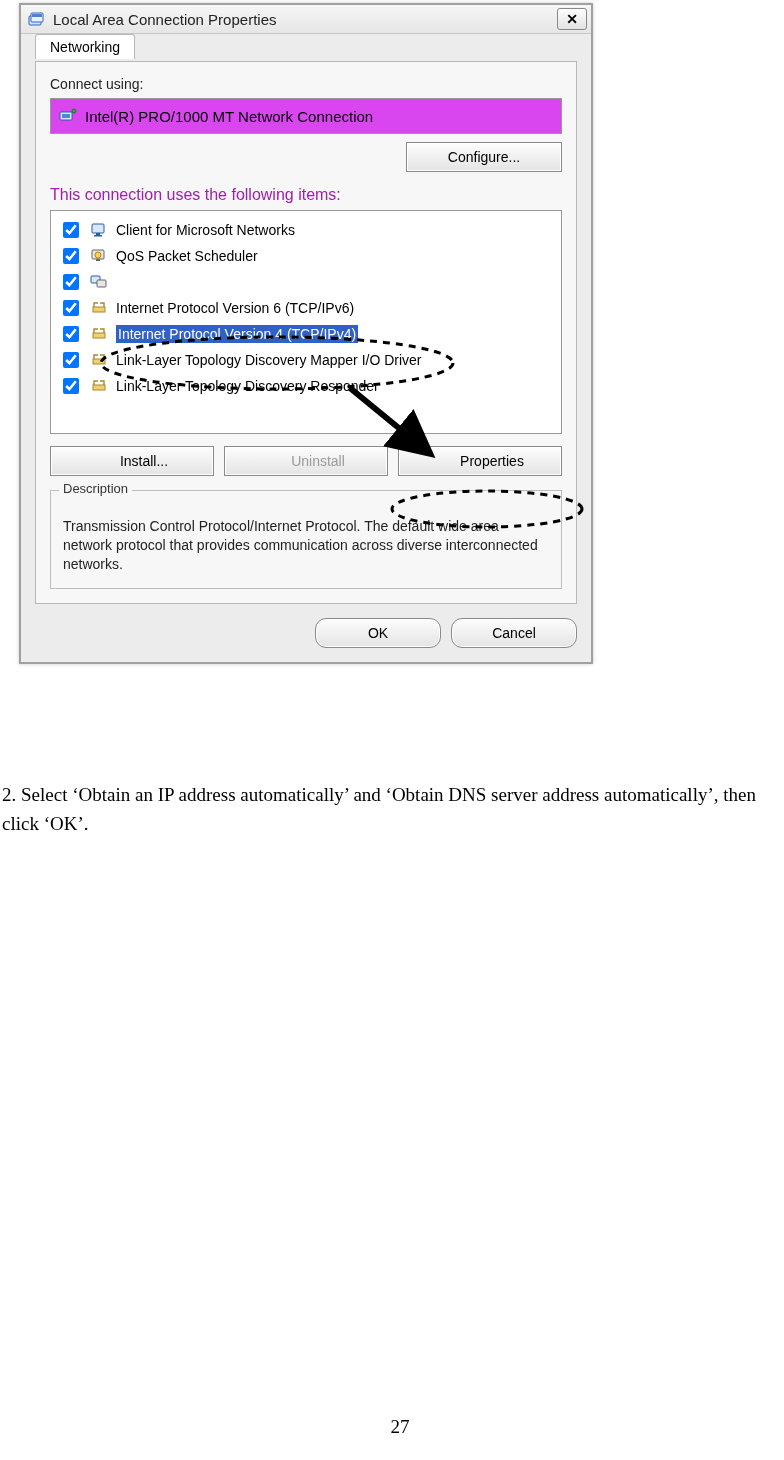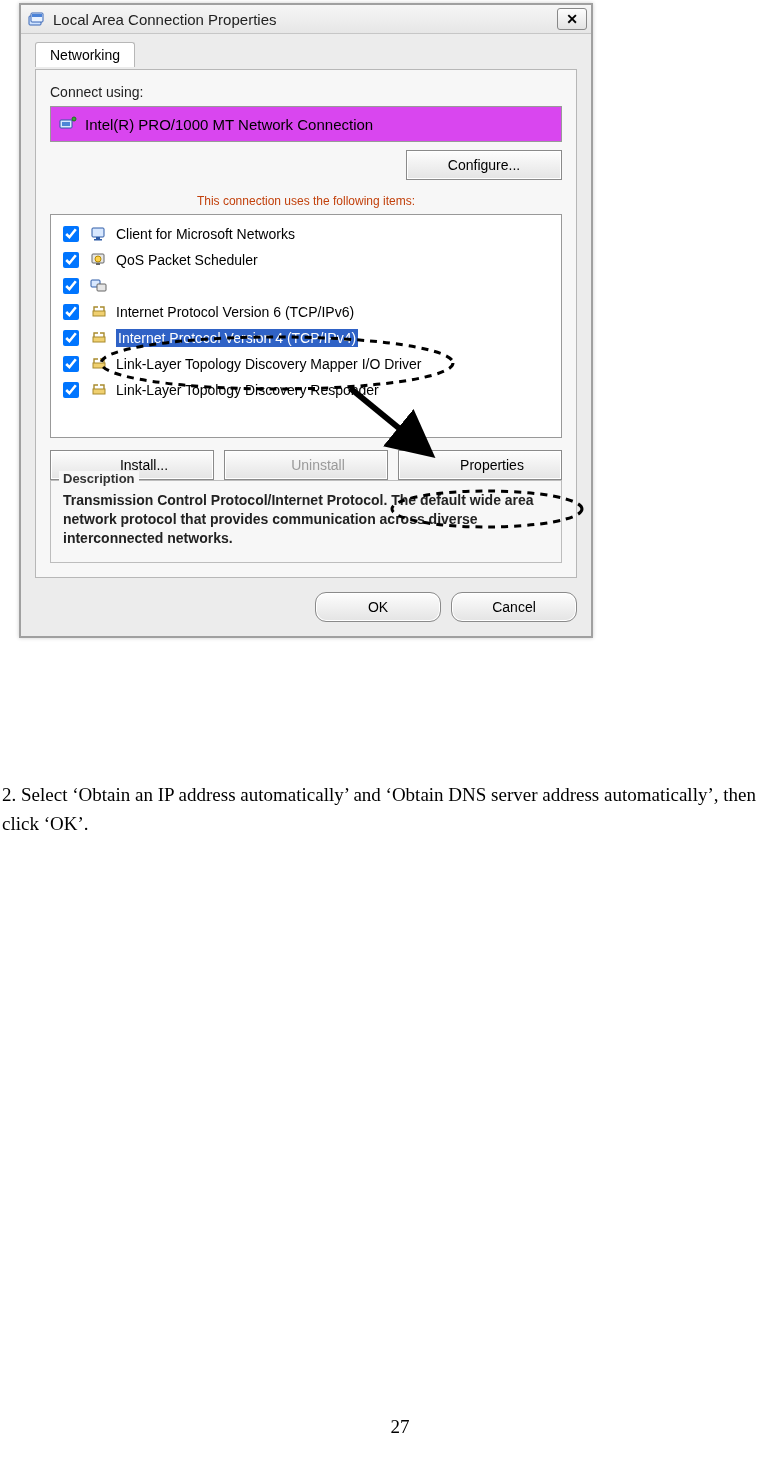--- a/index.html
+++ b/index.html
@@ -18,21 +18,21 @@
     width:20px;height:20px;margin:0 6px;display:flex;align-items:center;justify-content:center;
   }
   .titlebar .title{flex:1;font-weight:500;color:#222;}
   .titlebar .close{
     width:28px;height:20px;margin-right:4px;border:1px solid #888;border-radius:3px;
     background:linear-gradient(#fdfdfd,#e3e3e3);display:flex;align-items:center;justify-content:center;
     font-weight:bold;font-size:14px;
   }
   .client{padding:0 14px 14px 14px;}
   
-  .tabstrip{margin-top:8px;height:28px;position:relative;}
+  .tabstrip{height:28px;position:relative;}
   .tab{
     display:inline-block;background:#fff;border:1px solid #b7b7b7;border-bottom:none;
     border-radius:3px 3px 0 0;padding:4px 14px;font-size:14px;position:relative;z-index:2;
   }
   .tabpage{
     border:1px solid #b7b7b7;background:#f7f7f7;padding:14px;margin-top:-1px;
   }
   .label{font-size:14px;color:#222;margin-bottom:6px;}
   .adapter-box{
     background:#d946ef;border:1px solid #999;height:34px;display:flex;align-items:center;
@@ -41,37 +41,37 @@
   .nic-icon{
     width:18px;height:18px;display:inline-flex;align-items:center;justify-content:center;
   }
   .btn{
     height:28px;min-width:130px;border:1px solid #8a8a8a;background:linear-gradient(#fdfdfd,#e4e4e4);
     font-size:14px;display:inline-flex;align-items:center;justify-content:center;padding:0 12px;
     box-shadow:inset 0 0 0 1px #fff;
   }
   .btn.disabled{color:#9a9a9a;}
   .button-row{display:flex;justify-content:flex-end;margin-top:8px;}
-  .items-label{font-size:12px;color:#c2410c;margin:14px 0 6px;text-align:center;}
+  .items-label{font-size:16px;color:#a21caf;margin:14px 0 6px;}
   .items-box{
     background:#fff;border:1px solid #999;height:210px;padding:6px 4px;position:relative;overflow:hidden;
   }
   .item-row{
     display:flex;align-items:center;gap:8px;height:26px;font-size:14px;padding-left:4px;position:relative;
   }
   .item-row input[type=checkbox]{width:16px;height:16px;}
   .item-row .item-icon{width:18px;height:18px;display:inline-flex;align-items:center;justify-content:center;}
   .item-row .item-label{white-space:nowrap;}
   .item-row.selected .item-label{
     background:#2f62c6;color:#fff;padding:1px 2px;
   }
   .btn-row3{display:flex;gap:10px;margin-top:12px;}
   .btn-row3 .btn{flex:1;min-width:0;padding-left:36px;}
   .groupbox{
-    border:1px solid #bdbdbd;padding:10px 12px 14px;position:relative;font-weight:bold;
+    border:1px solid #bdbdbd;margin-top:14px;padding:26px 12px 14px;position:relative;
   }
   .groupbox .legend{
     position:absolute;top:-10px;left:8px;background:#f7f7f7;padding:0 4px;font-size:13px;color:#333;
   }
   .desc-text{font-size:14px;color:#222;line-height:1.35;}
   .footer{display:flex;justify-content:flex-end;gap:10px;margin-top:14px;}
   .footer .btn{min-width:100px;border-radius:11px;}
   
   .annot{position:absolute;pointer-events:none;}
   .instruction{

